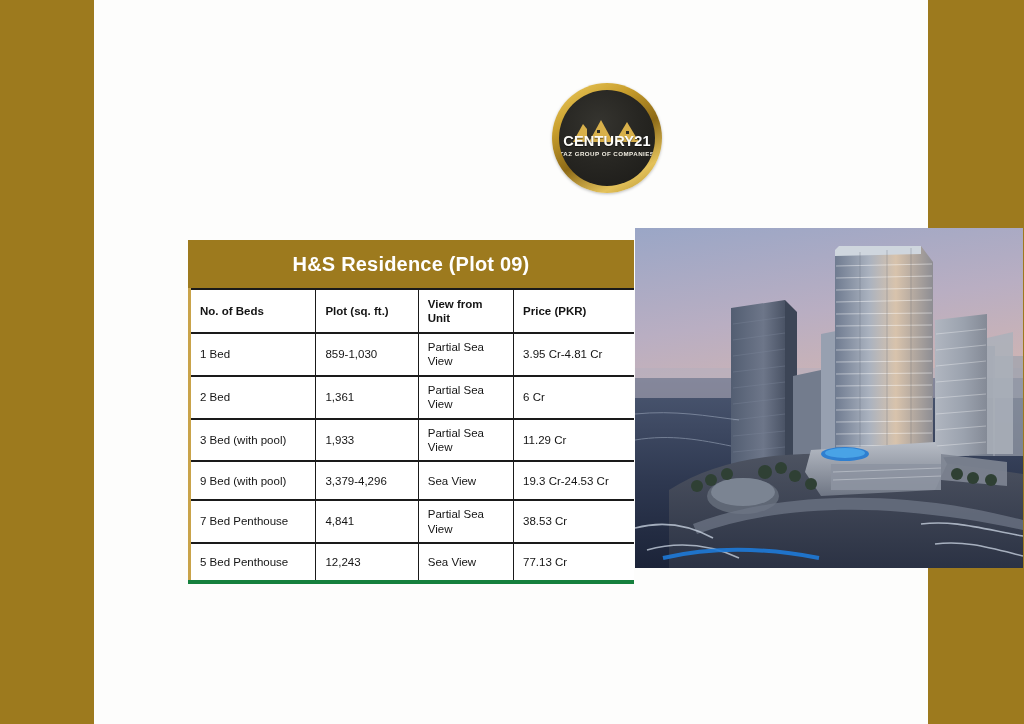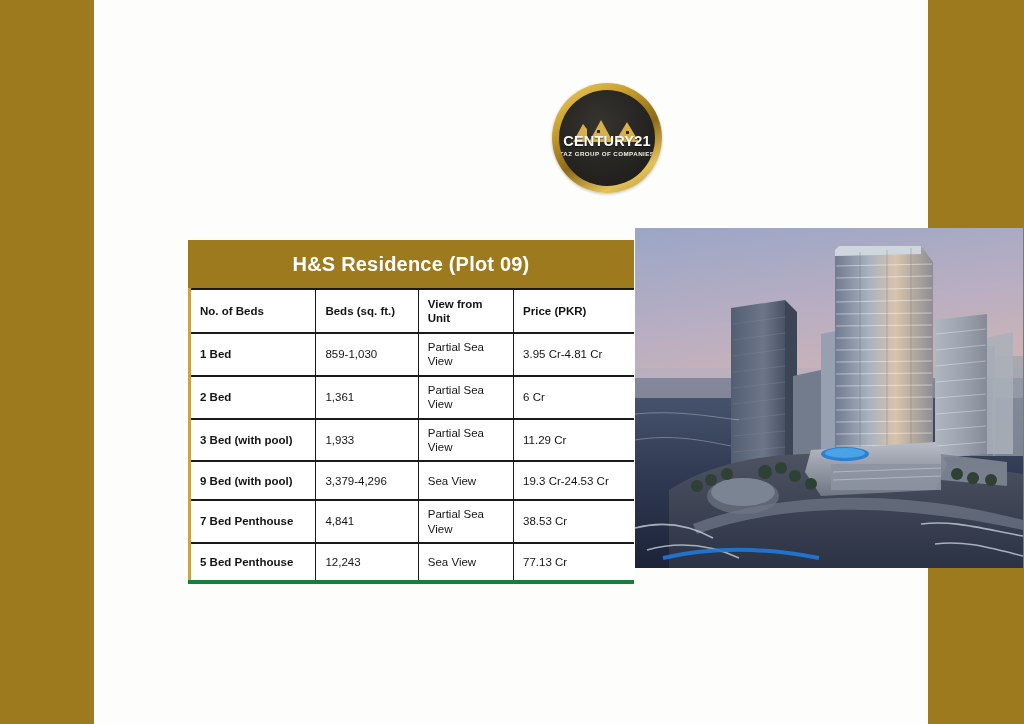--- a/index.html
+++ b/index.html
@@ -142,21 +142,21 @@
     background: #ffffff;
     box-sizing: border-box;
     height: 39px;
   }
   .spec-table th {
     font-weight: bold;
     height: 44px;
   }
   .spec-table td:last-child,
   .spec-table th:last-child { border-right: none; }
-  .spec-table td.beds { font-weight: bold; }
+  .spec-table td.beds { font-weight: normal; }
   .spec-table tr:last-child td { border-bottom: 4px solid #15803d; }
 
   
   .render {
     position: absolute;
     left: 541px;
     top: 228px;
     width: 388px;
     height: 340px;
     overflow: hidden;
@@ -193,21 +193,21 @@
     <table class="spec-table">
       <colgroup>
         <col class="c-beds">
           <col class="c-sizes">
           <col class="c-view">
           <col class="c-price">
       </colgroup>
       <thead>
         <tr>
           <th>No. of Beds</th>
-          <th>Beds (sq. ft.)</th>
+          <th>Plot (sq. ft.)</th>
           <th>View from Unit</th>
           <th>Price (PKR)</th>
         </tr>
       </thead>
       <tbody>
         <tr>
           <td class="beds">1 Bed</td>
           <td>859-1,030</td>
           <td>Partial Sea View</td>
           <td>3.95 Cr-4.81 Cr</td>

